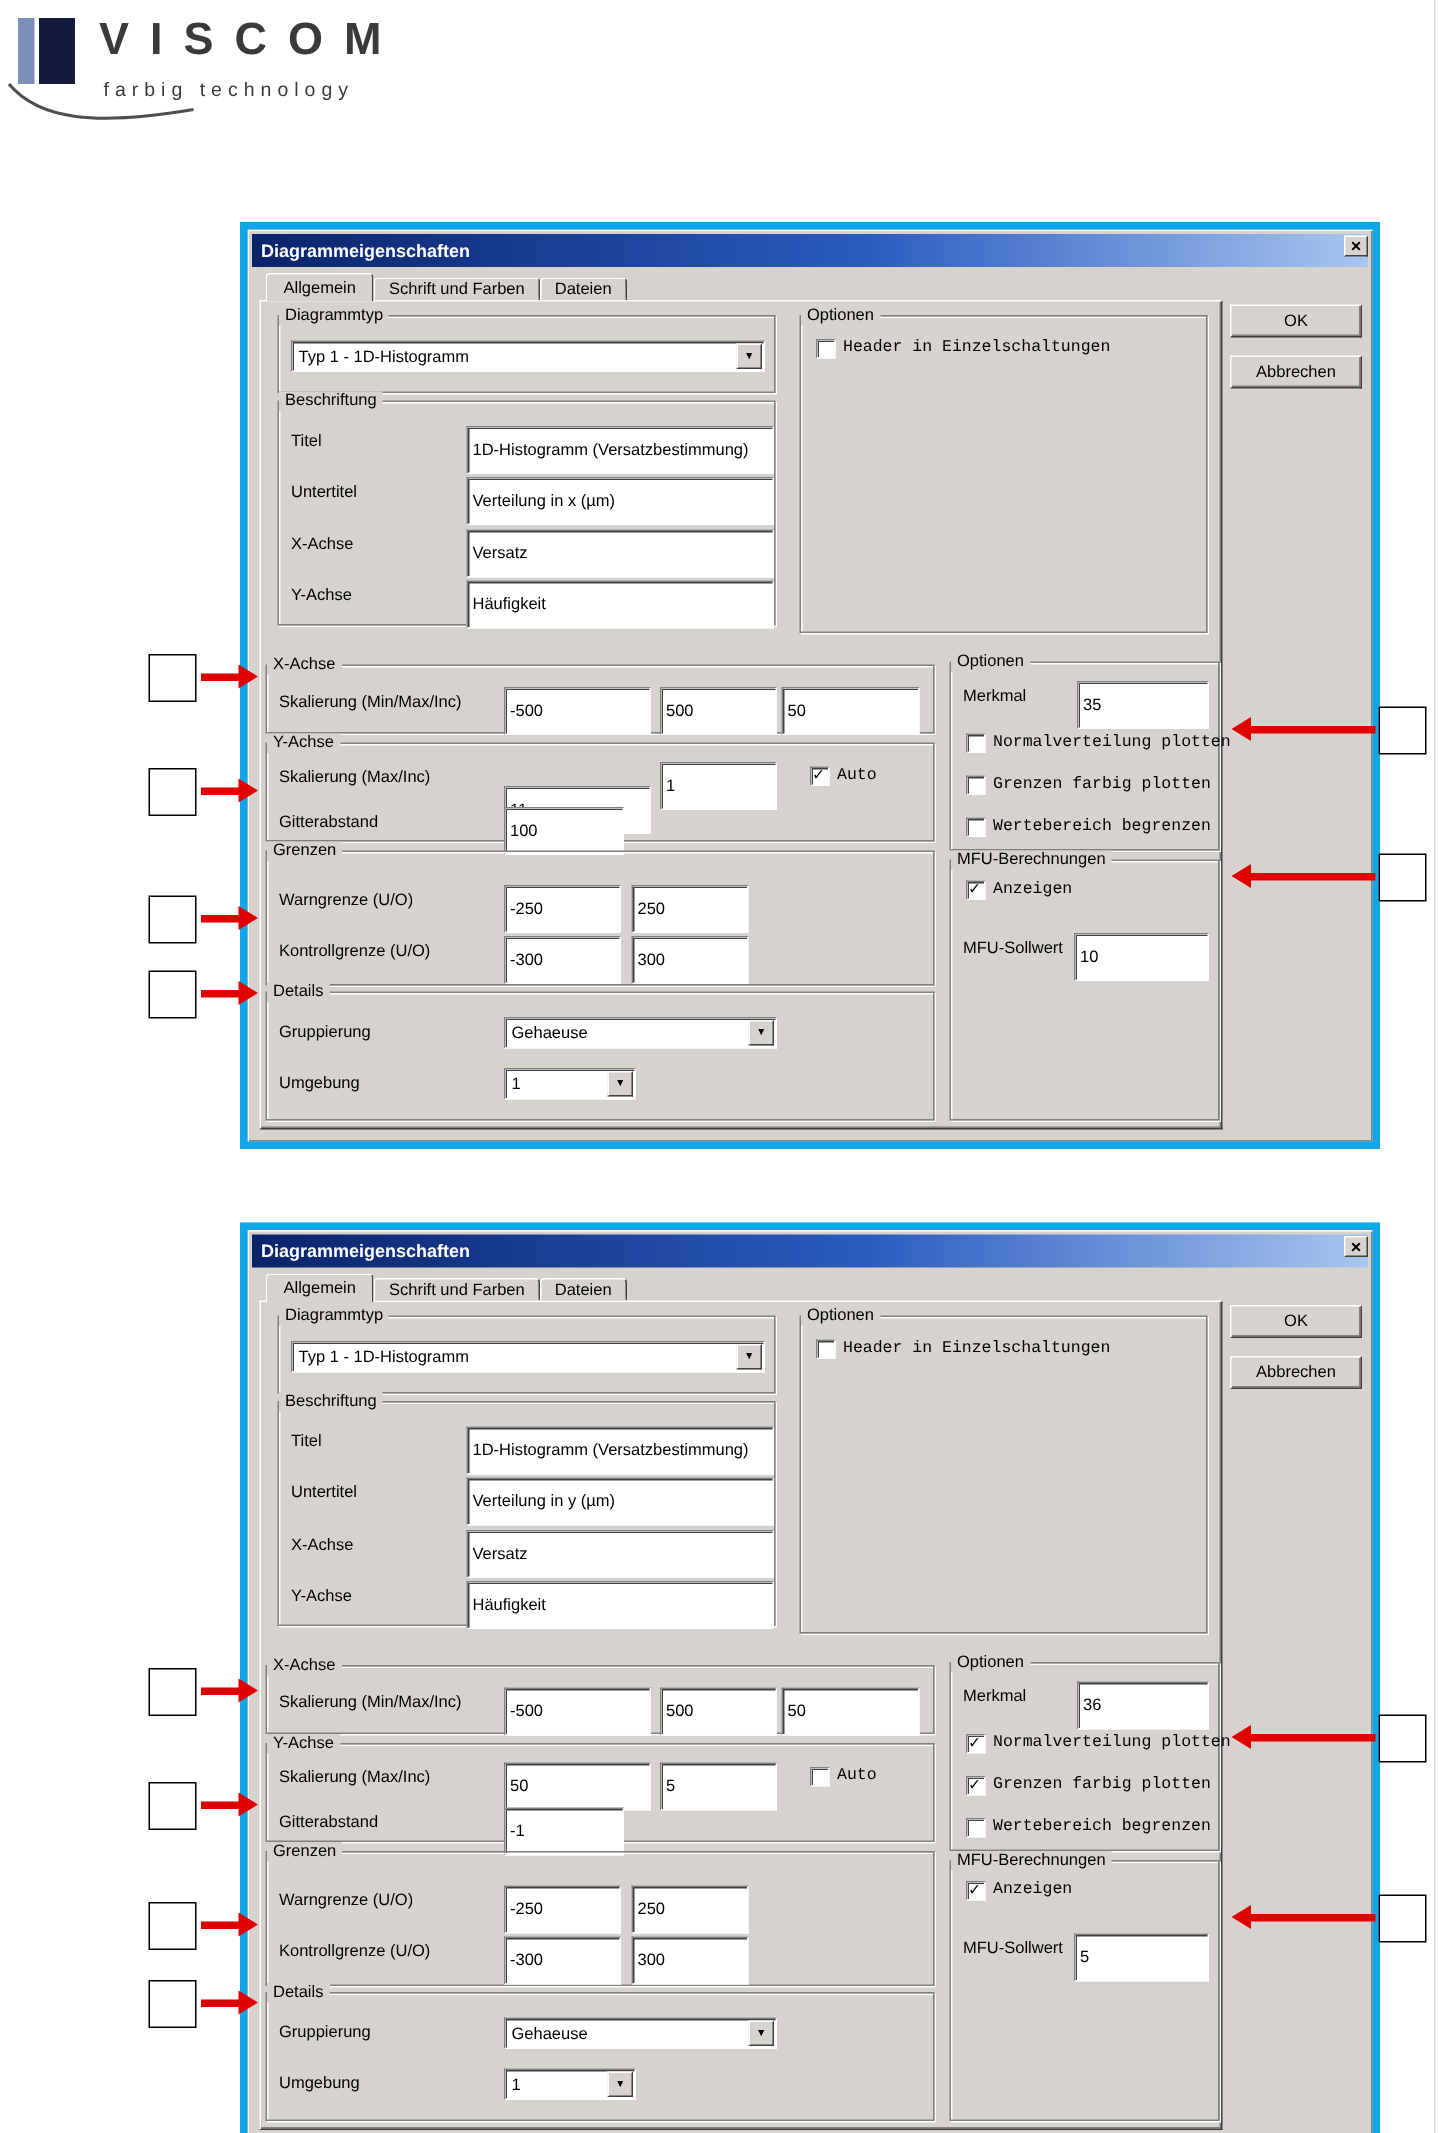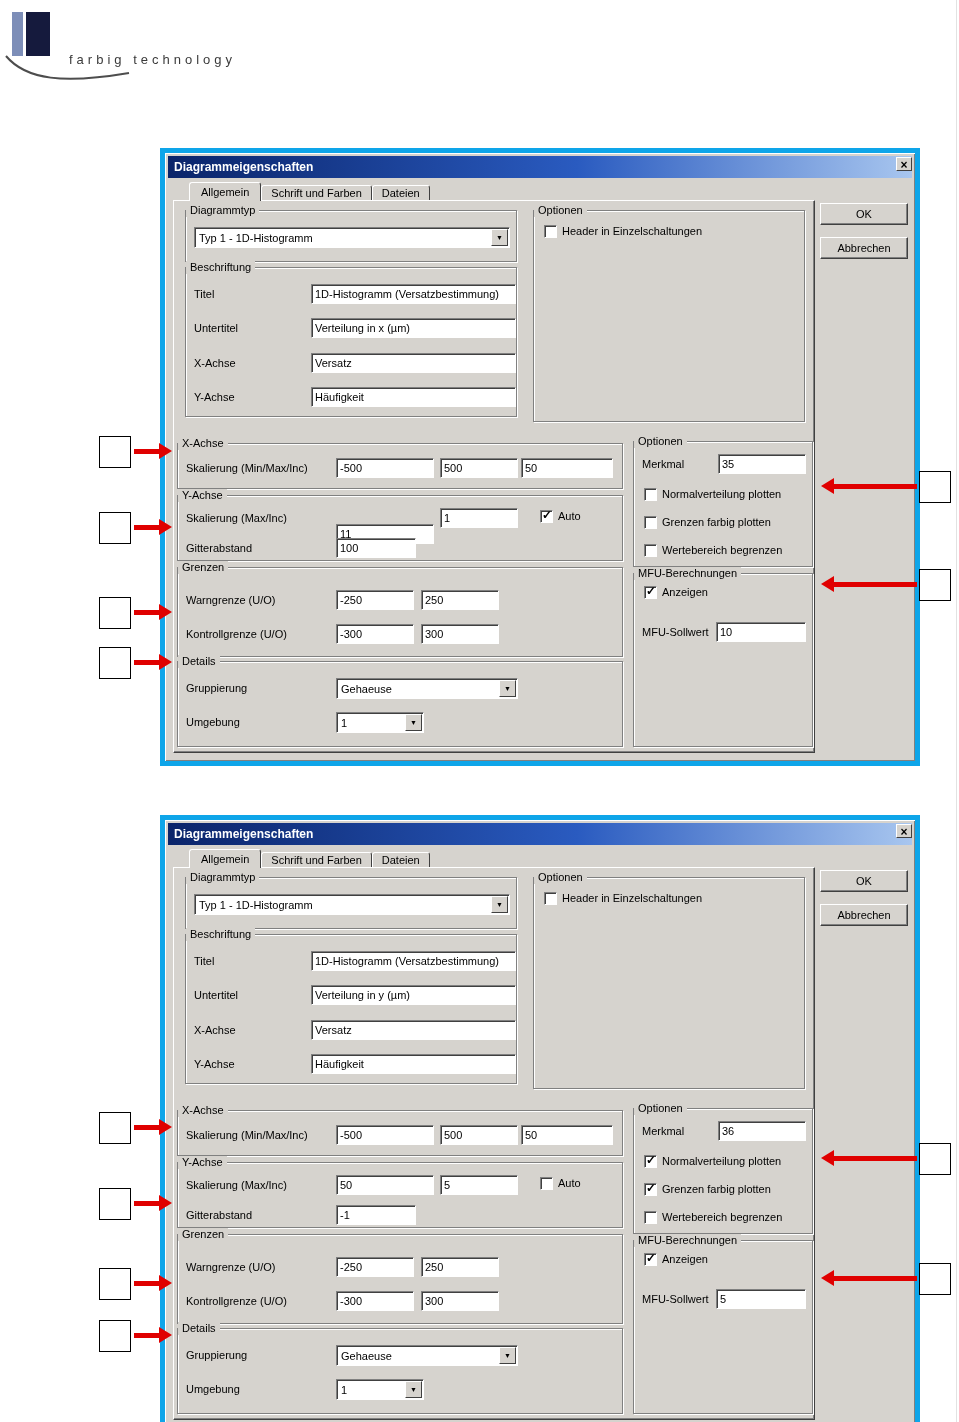--- a/index.html
+++ b/index.html
@@ -30,21 +30,21 @@
     color:#ffffff;font-weight:bold;font-size:12px;
   }
   .closebtn{
     position:absolute;right:3px;top:4px;width:16px;height:14px;background:#d6d3ce;
     border-top:1px solid #fff;border-left:1px solid #fff;
     border-right:1px solid #404040;border-bottom:1px solid #404040;
     display:flex;align-items:center;justify-content:center;
   }
   .close-x::before{content:"×";color:#000;font-size:12px;font-weight:bold;line-height:1;}
 
-  .tabs{position:absolute;left:24px;top:29px;height:18px;display:flex;align-items:flex-end;z-index:3;}
+  .tabs{position:absolute;left:12px;top:29px;height:18px;display:flex;align-items:flex-end;z-index:3;}
   .tab{
     height:15px;padding:0 9px;font-size:11px;background:#d6d3ce;
     border-top:1px solid #fff;border-left:1px solid #fff;border-right:1px solid #404040;
     border-radius:3px 3px 0 0;display:flex;align-items:center;white-space:nowrap;
   }
   .tab.active{height:19px;margin-bottom:-1px;padding:0 11px;z-index:4;}
   .tabpage{
     position:absolute;left:8px;top:47px;width:642px;height:553px;background:#d6d3ce;
     border-top:1px solid #fff;border-left:1px solid #fff;
     border-right:1px solid #404040;border-bottom:1px solid #404040;
@@ -59,40 +59,40 @@
   .group{
     position:absolute;border:1px solid #808080;
     box-shadow:1px 1px 0 #ffffff, inset 1px 1px 0 #ffffff;
   }
   .legend{
     position:absolute;top:-7px;left:0;background:#d6d3ce;padding:0 4px;
     font-size:11px;line-height:13px;white-space:nowrap;
   }
   .lbl{position:absolute;font-size:11px;color:#000;white-space:nowrap;}
   .input{
-    position:absolute;height:20px;background:#fff;font-size:11px;font-family:"Liberation Sans",sans-serif;
+    position:absolute;height:32px;background:#fff;font-size:11px;font-family:"Liberation Sans",sans-serif;
     border-top:1px solid #808080;border-left:1px solid #808080;
     border-bottom:1px solid #fff;border-right:1px solid #fff;
     box-shadow:inset 1px 1px 0 #404040;padding:0 3px;outline:none;color:#000;
   }
   .combo{
     position:absolute;height:21px;background:#fff;display:flex;align-items:center;
     border-top:1px solid #808080;border-left:1px solid #808080;
     border-bottom:1px solid #fff;border-right:1px solid #fff;
     box-shadow:inset 1px 1px 0 #404040;
   }
   .combo-text{flex:1;font-size:11px;padding-left:4px;white-space:nowrap;overflow:hidden;}
   .combo-btn{
     width:17px;height:17px;margin-right:1px;background:#d6d3ce;flex:none;
     border-top:1px solid #fff;border-left:1px solid #fff;
     border-right:1px solid #404040;border-bottom:1px solid #404040;
     display:flex;align-items:center;justify-content:center;
   }
   .combo-btn::before{content:"▼";font-size:7px;color:#000;}
-  .cbrow{position:absolute;display:flex;align-items:flex-start;gap:5px;height:14px;}
+  .cbrow{position:absolute;display:flex;align-items:center;gap:5px;height:14px;font-family:Liberation Mono, monospace;}
   .cb{
     width:13px;height:13px;background:#fff;position:relative;flex:none;
     border-top:1px solid #808080;border-left:1px solid #808080;
     border-bottom:1px solid #fff;border-right:1px solid #fff;
     box-shadow:inset 1px 1px 0 #404040;
   }
   .cb[data-checked="true"]::after{
     content:"✓";position:absolute;left:1px;top:-3px;font-size:12px;font-weight:bold;color:#000;
   }
   .cblabel{font-size:11px;white-space:nowrap;}
@@ -114,20 +114,21 @@
 <body>
 
 <div class="logo">
   <svg class="logo-swoosh" width="240" height="40" viewBox="0 0 240 40">
     <path d="M2,8 C22,32 60,36 125,25" stroke="#4d4d4d" stroke-width="2" fill="none"></path>
   </svg>
   <div class="logo-mark">
     <div class="logo-mark-light"></div>
     <div class="logo-mark-dark"></div>
   </div>
+  <div class="logo-brand">VISCOM</div>
   <div class="logo-tagline">farbig technology</div>
 </div>
 
 <div class="dialog" id="dialog-0" style="left:160px;top:148px;">
   <div class="titlebar">
     <span>Diagrammeigenschaften</span>
   </div>
   <span class="closebtn">
       <span class="close-x"></span>
     </span>

